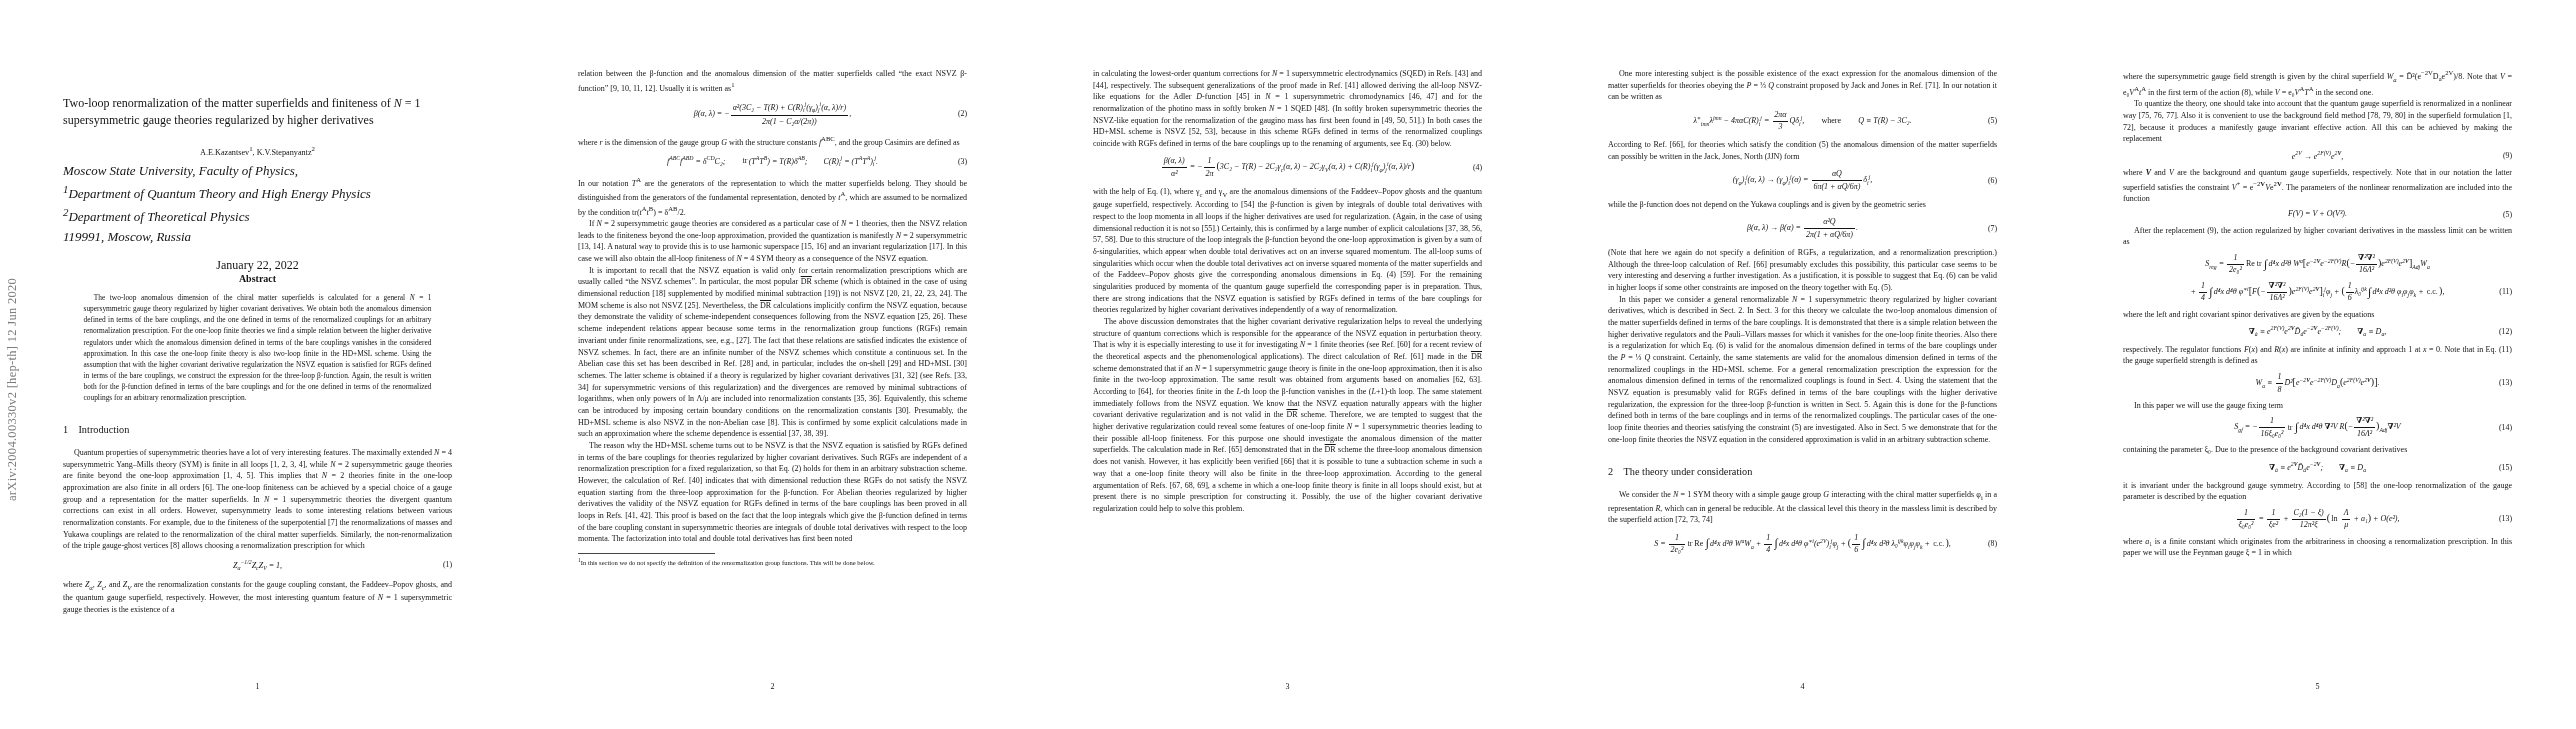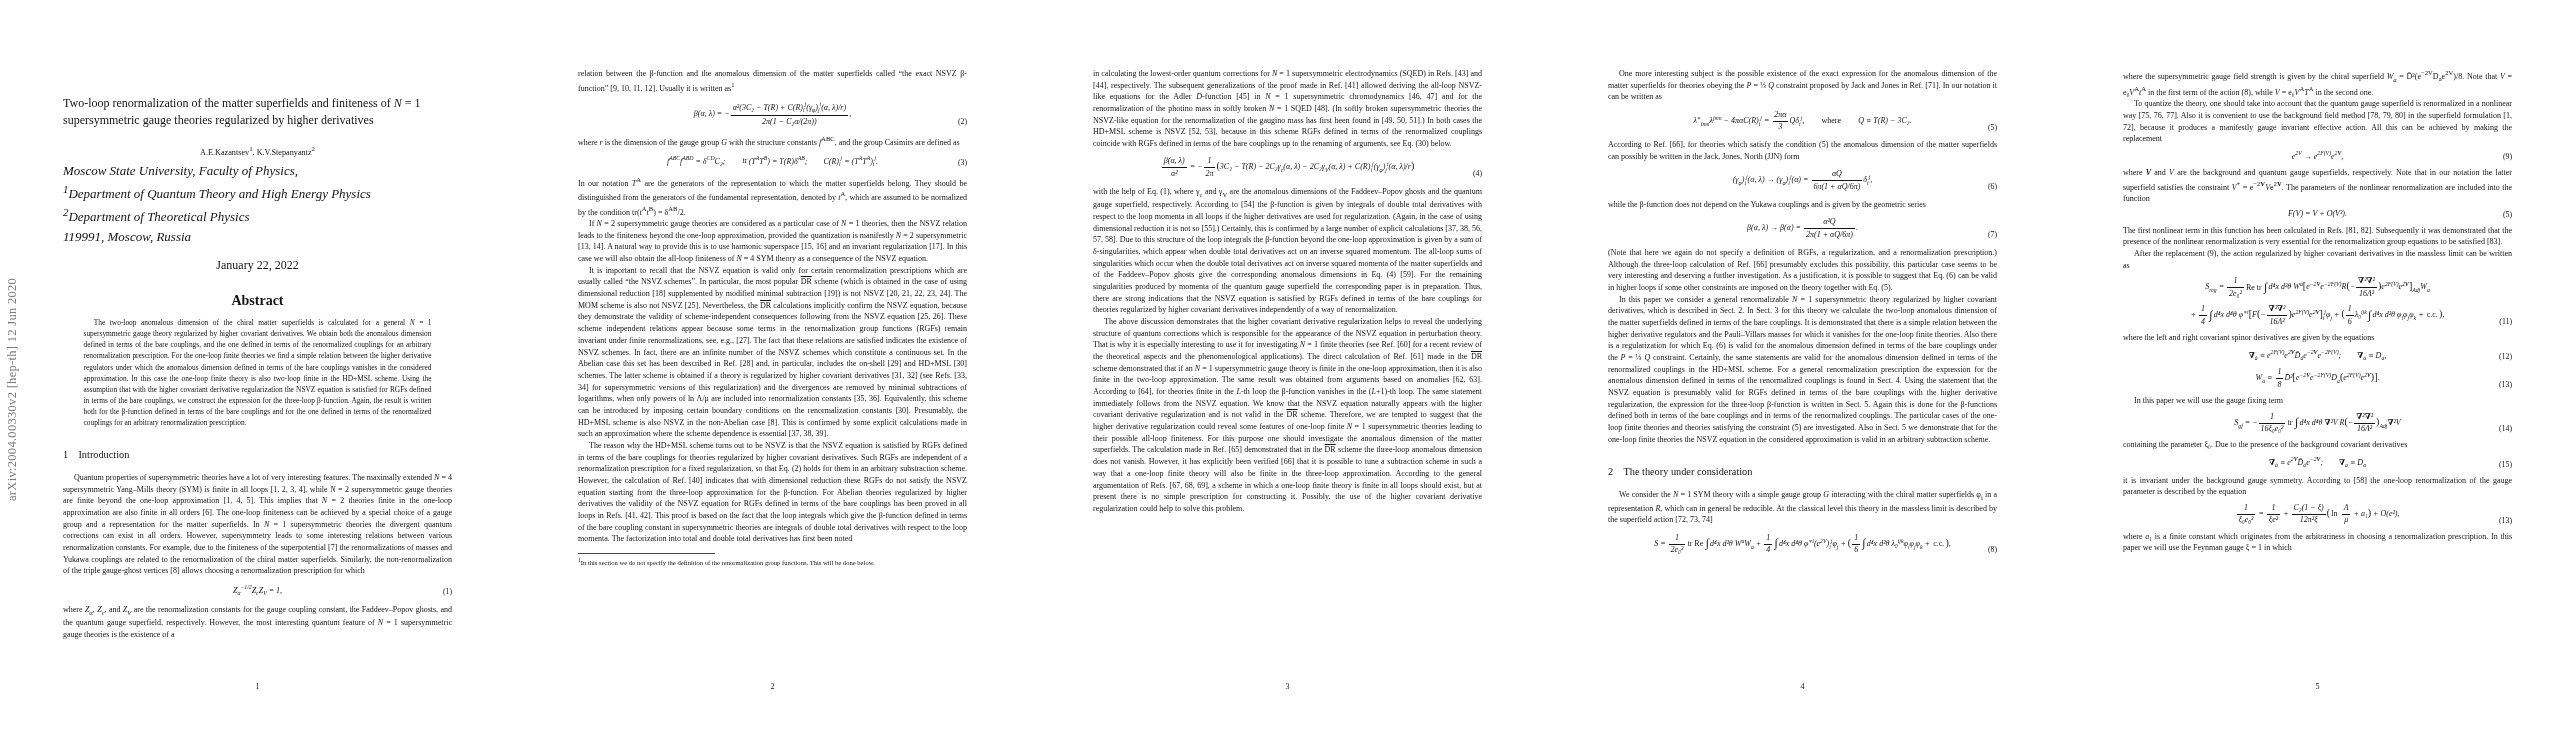--- a/index.html
+++ b/index.html
@@ -7,27 +7,27 @@
   body{font-family:"Liberation Serif","DejaVu Serif",serif;color:#141414}
   .sheet{display:flex;width:2576px;height:729px}
   .page{position:relative;width:515px;height:729px;overflow:hidden;padding:0 63px;flex:0 0 515px;background:#fff}
   .wm{position:absolute;left:4.9px;top:501px;transform:rotate(-90deg);transform-origin:0 0;white-space:nowrap;
       font-size:12.5px;color:#7d7d7d;letter-spacing:0.3px}
   .title{margin-top:95px;font-size:12px;font-weight:normal;line-height:1.42}
   .authors{margin-top:16.4px;text-align:center;font-size:8.2px}
   .affilwrap{margin-top:4.3px}
   .affil{text-align:left;font-style:italic;font-size:13px;line-height:1.5}
   .date{margin-top:12px;text-align:center;font-size:12px}
-  .absh{margin-top:20px;text-align:center;font-size:14px;font-weight:bold}
+  .absh{text-align:center;font-size:10px;font-weight:bold}
   .abs{margin:8px auto 0;width:348px;font-size:7.4px;line-height:1.5;text-align:justify;text-indent:10.3px}
   .sec{margin:20.7px 0 12px;font-size:10.3px;font-weight:normal}
   .bt{font-size:8px;line-height:1.46;text-align:justify}
   .ind{text-indent:11px}
   .top{margin-top:68px}
-  .eqrow{position:relative;display:flex;align-items:flex-end;justify-content:center;margin:6.7px 0;
+  .eqrow{position:relative;display:flex;align-items:center;justify-content:center;margin:6.7px 0;
          font-size:8px;font-style:italic;line-height:1.3}
   .page5 .eqrow{margin:4.9px 0}
   .eq{display:inline-block;text-align:center;max-width:371px}
   .eqno{position:absolute;right:0;font-style:normal;font-size:7.8px}
   .fr{display:inline-block;vertical-align:middle;text-align:center;margin:0 1.2px}
   .fr .nu{display:block;padding:0 1.8px 0.6px;border-bottom:0.6px solid #141414}
   .fr .de{display:block;padding:0.6px 1.8px 0}
   .eq sub,.eq sup{font-size:.72em}
   .int{font-style:normal;font-size:1.5em;vertical-align:-.12em;margin:0 1.2px}
   .bp{font-style:normal;font-size:1.25em}
@@ -128,34 +128,34 @@
     <p class="bt ind">To quantize the theory, one should take into account that the quantum gauge superfield is renormalized in a nonlinear way [75, 76, 77]. Also it is convenient to use the background field method [78, 79, 80] in the superfield formulation [1, 72], because it produces a manifestly gauge invariant effective action. All this can be achieved by making the replacement</p>
     <div class="eqrow">
       <span class="eq">e<sup>2V</sup> → e<sup>2F(V)</sup>e<sup>2<b>V</b></sup>,</span>
       <span class="eqno">(9)</span>
     </div>
     <p class="bt">where <b><i>V</i></b> and <i>V</i> are the background and quantum gauge superfields, respectively. Note that in our notation the latter superfield satisfies the constraint <i>V</i><sup>+</sup> = e<sup>−2<b>V</b></sup><i>V</i>e<sup>2<b>V</b></sup>. The parameters of the nonlinear renormalization are included into the function</p>
     <div class="eqrow">
       <span class="eq">F(V) = V + O(V³).</span>
       <span class="eqno">(5)</span>
     </div>
-    <p class="bt">The first nonlinear term in this function has been calculated in Refs. [81, 82]. Subsequently it was demonstrated that the presence of the nonlinear renormalization is very essential for the renormalization group equations to be satisfied [83].</p>
     <p class="bt ind">After the replacement (9), the action regularized by higher covariant derivatives in the massless limit can be written as</p>
     <div class="eqrow">
       <span class="eq">S<sub>reg</sub> = <span class="fr"><span class="nu">1</span><span class="de">2e₀²</span></span><span class="rm">Re tr</span><span class="int">∫</span>d⁴x d²θ W<sup>a</sup><span class="bp">[</span>e<sup>−2<b>V</b></sup>e<sup>−2F(V)</sup>R<span class="bp">(</span>−<span class="fr"><span class="nu"><b>∇̄</b>²<b>∇</b>²</span><span class="de">16Λ²</span></span><span class="bp">)</span>e<sup>2F(V)</sup>e<sup>2<b>V</b></sup><span class="bp">]</span><sub>Adj</sub>W<sub>a</sub></span>
     </div>
     <div class="eqrow">
       <span class="eq">+ <span class="fr"><span class="nu">1</span><span class="de">4</span></span><span class="int">∫</span>d⁴x d⁴θ φ<sup>∗i</sup><span class="bp">[</span>F<span class="bp">(</span>−<span class="fr"><span class="nu"><b>∇̄</b>²<b>∇</b>²</span><span class="de">16Λ²</span></span><span class="bp">)</span>e<sup>2F(V)</sup>e<sup>2<b>V</b></sup><span class="bp">]</span><sub>i</sub><sup>j</sup>φ<sub>j</sub> + <span class="bp">(</span><span class="fr"><span class="nu">1</span><span class="de">6</span></span>λ₀<sup>ijk</sup><span class="int">∫</span>d⁴x d²θ φ<sub>i</sub>φ<sub>j</sub>φ<sub>k</sub> + <span class="rm">c.c.</span><span class="bp">)</span>,</span>
       <span class="eqno">(11)</span>
     </div>
     <p class="bt">where the left and right covariant spinor derivatives are given by the equations</p>
     <div class="eqrow">
       <span class="eq"><b>∇̄</b><sub>ȧ</sub> ≡ e<sup>2F(V)</sup>e<sup>2<b>V</b></sup>D̄<sub>ȧ</sub>e<sup>−2<b>V</b></sup>e<sup>−2F(V)</sup>;  <b>∇</b><sub>a</sub> ≡ D<sub>a</sub>,</span>
       <span class="eqno">(12)</span>
     </div>
+    <p class="bt">respectively. The regulator functions <i>F</i>(<i>x</i>) and <i>R</i>(<i>x</i>) are infinite at infinity and approach 1 at <i>x</i> = 0. Note that in Eq. (11) the gauge superfield strength is defined as</p>
     <div class="eqrow">
       <span class="eq">W<sub>a</sub> ≡ <span class="fr"><span class="nu">1</span><span class="de">8</span></span>D̄²<span class="bp">[</span>e<sup>−2<b>V</b></sup>e<sup>−2F(V)</sup>D<sub>a</sub><span class="bp">(</span>e<sup>2F(V)</sup>e<sup>2<b>V</b></sup><span class="bp">)</span><span class="bp">]</span>.</span>
       <span class="eqno">(13)</span>
     </div>
     <p class="bt ind">In this paper we will use the gauge fixing term</p>
     <div class="eqrow">
       <span class="eq">S<sub>gf</sub> = −<span class="fr"><span class="nu">1</span><span class="de">16ξ₀e₀²</span></span><span class="rm">tr</span><span class="int">∫</span>d⁴x d⁴θ <b>∇</b>²V R<span class="bp">(</span>−<span class="fr"><span class="nu"><b>∇̄</b>²<b>∇</b>²</span><span class="de">16Λ²</span></span><span class="bp">)</span><sub>Adj</sub><b>∇̄</b>²V</span>
       <span class="eqno">(14)</span>
     </div>
     <p class="bt">containing the parameter ξ₀. Due to the presence of the background covariant derivatives</p>

